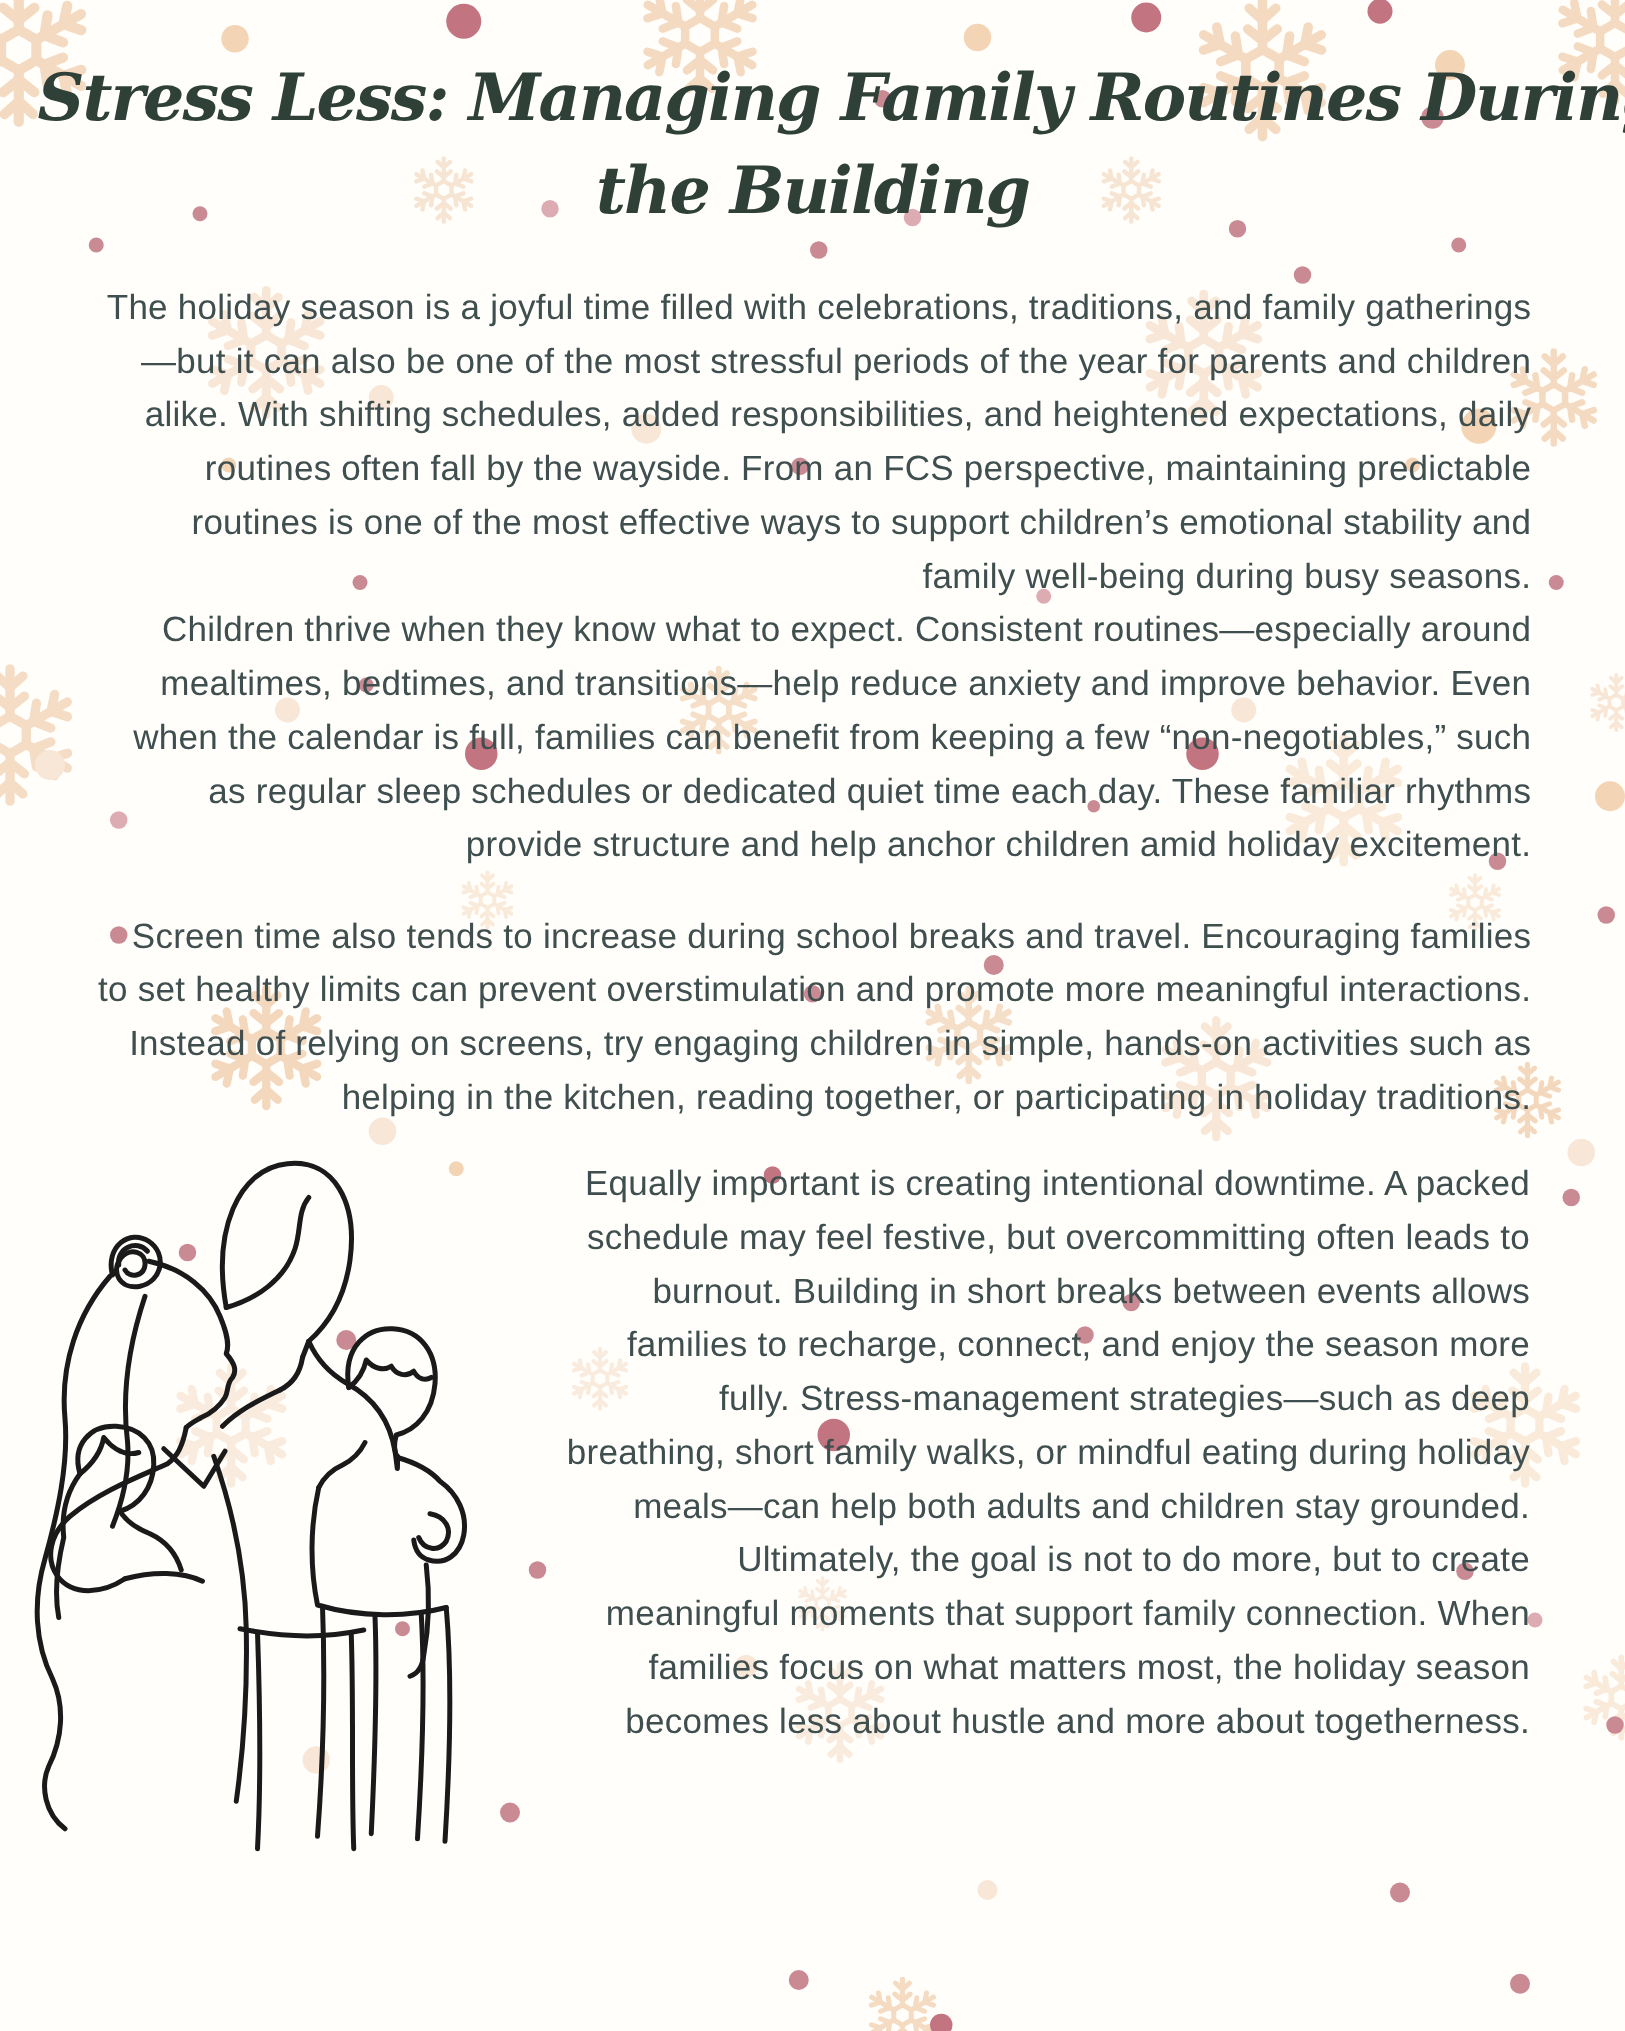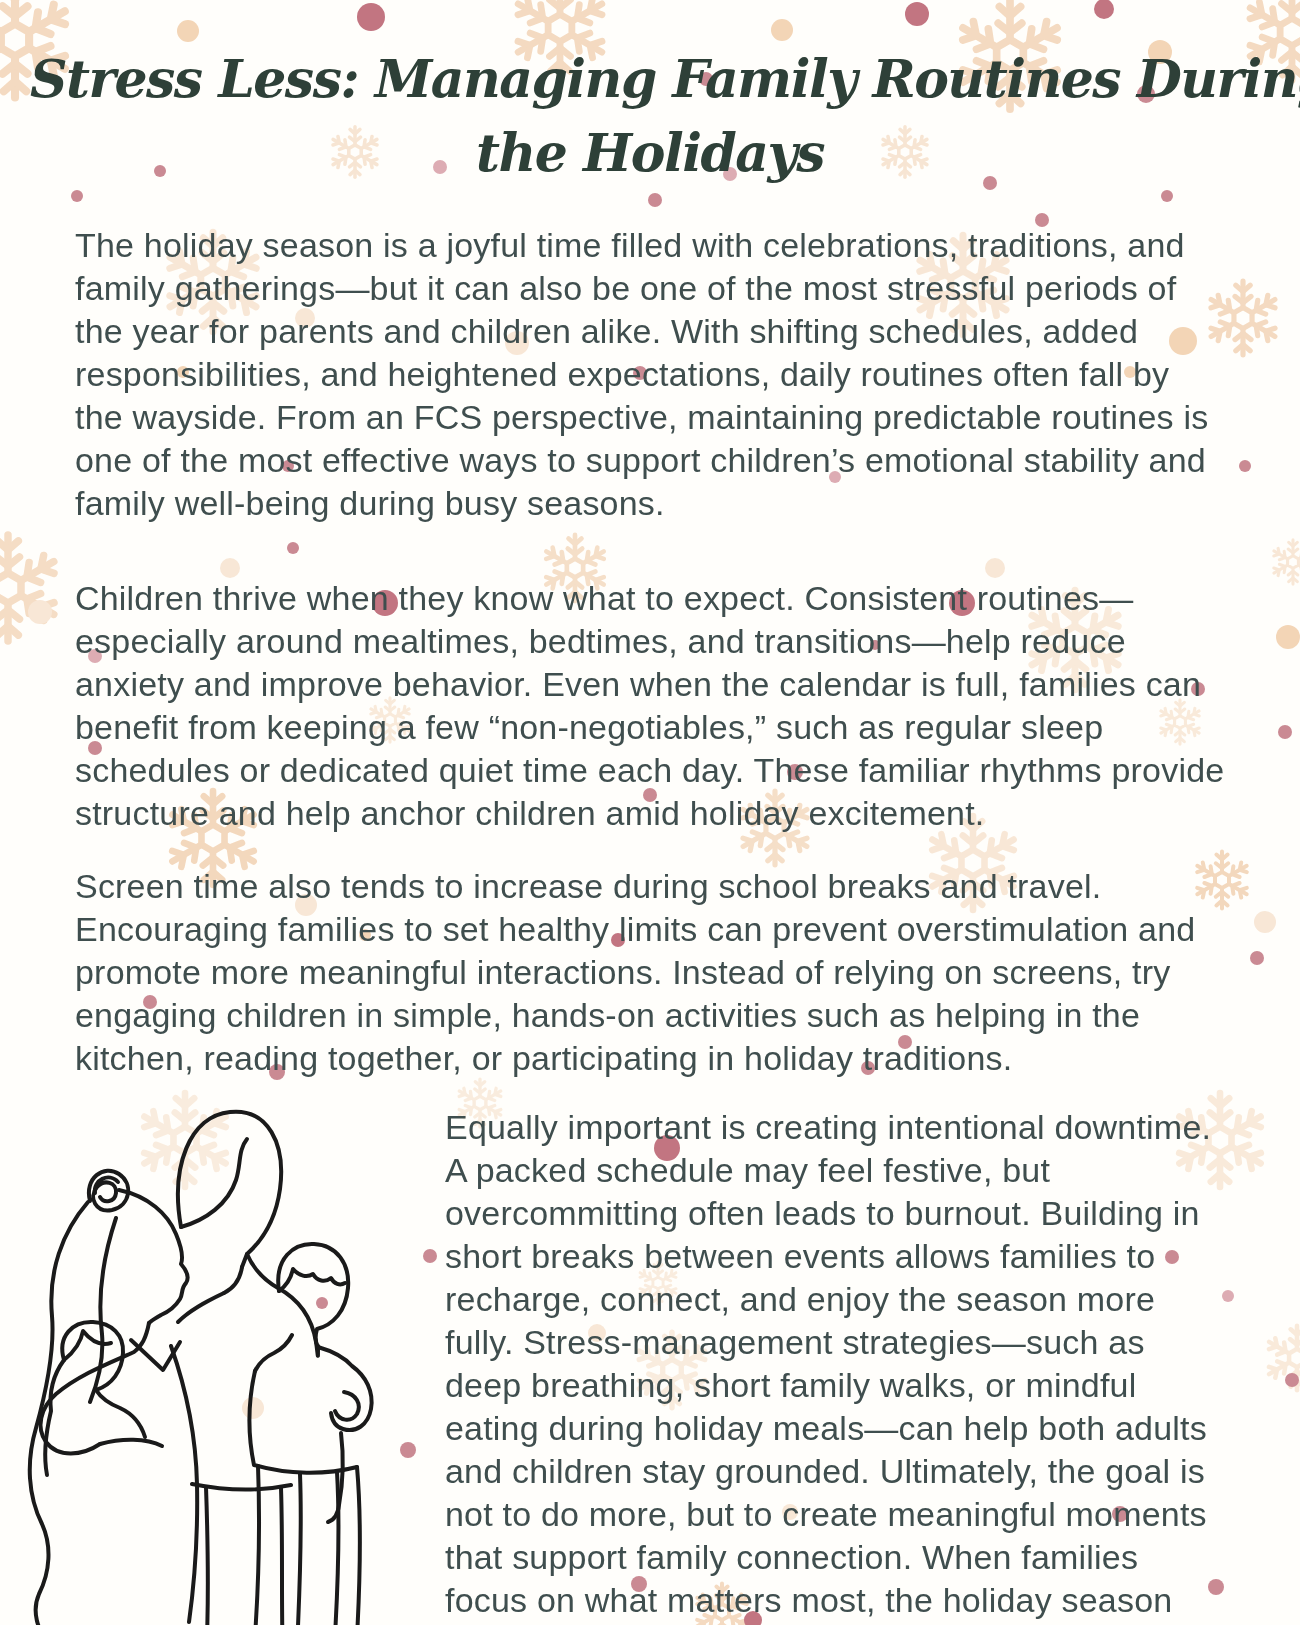--- a/index.html
+++ b/index.html
@@ -19,27 +19,27 @@
     text-align:center;
     font-family:"DejaVu Serif",serif;
     font-style:italic;font-weight:700;
     color:#2e4038;
     font-size:52px;line-height:1.42;letter-spacing:-1.5px;
   }
   .page-title span{display:block;white-space:nowrap;}
   .para{
     position:relative;z-index:1;
     width:1150px;margin:0 auto;
-    text-align:left;
-    font-size:34px;line-height:43px;
+    text-align:right;
+    font-size:28px;line-height:43px;
     color:#3f4e4e;letter-spacing:.2px;
     font-weight:400;
   }
   .p1{margin-top:34px;}
-  .p2{margin-top:52px;}
+  .p2{}
   .p3{margin-top:30px;}
   .bottom-row{
     position:relative;z-index:1;
     display:flex;align-items:flex-start;
     margin-top:14px;
     gap:36px;
   }
   .illus{flex:0 0 405px;width:405px;margin-top:0;}
   .illus svg{display:block;}
   .p4{flex:1;width:auto;margin:12px 76px 0 4px;}
@@ -225,21 +225,21 @@
       <div class="dot" style="left: 408px; top: 1450px; width: 16px; height: 16px; background: rgb(202, 138, 147);"></div>
       <div class="dot" style="left: 790px; top: 1512px; width: 16px; height: 16px; background: rgb(248, 231, 214);"></div>
       <div class="dot" style="left: 1120px; top: 1514px; width: 16px; height: 16px; background: rgb(202, 138, 147);"></div>
       <div class="dot" style="left: 639px; top: 1584px; width: 16px; height: 16px; background: rgb(202, 138, 147);"></div>
       <div class="dot" style="left: 1216px; top: 1587px; width: 16px; height: 16px; background: rgb(202, 138, 147);"></div>
       <div class="dot" style="left: 753px; top: 1620px; width: 18px; height: 18px; background: rgb(194, 117, 129);"></div>
     </div>
 
   <h1 class="page-title">
     <span>Stress Less: Managing Family Routines During</span>
-    <span>the Holidays</span>
+    <span>the Building</span>
   </h1>
 
   <p class="para p1">The holiday season is a joyful time filled with celebrations, traditions, and family gatherings—but it can also be one of the most stressful periods of the year for parents and children alike. With shifting schedules, added responsibilities, and heightened expectations, daily routines often fall by the wayside. From an FCS perspective, maintaining predictable routines is one of the most effective ways to support children’s emotional stability and family well-being during busy seasons.</p>
 
   <p class="para p2">Children thrive when they know what to expect. Consistent routines—especially around mealtimes, bedtimes, and transitions—help reduce anxiety and improve behavior. Even when the calendar is full, families can benefit from keeping a few “non-negotiables,” such as regular sleep schedules or dedicated quiet time each day. These familiar rhythms provide structure and help anchor children amid holiday excitement.</p>
 
   <p class="para p3">Screen time also tends to increase during school breaks and travel. Encouraging families to set healthy limits can prevent overstimulation and promote more meaningful interactions. Instead of relying on screens, try engaging children in simple, hands-on activities such as helping in the kitchen, reading together, or participating in holiday traditions.</p>
 
   <div class="bottom-row">
     <div class="illus" aria-label="Minimal continuous line drawing of a family: mother with hair bun, father, and two children standing together">

